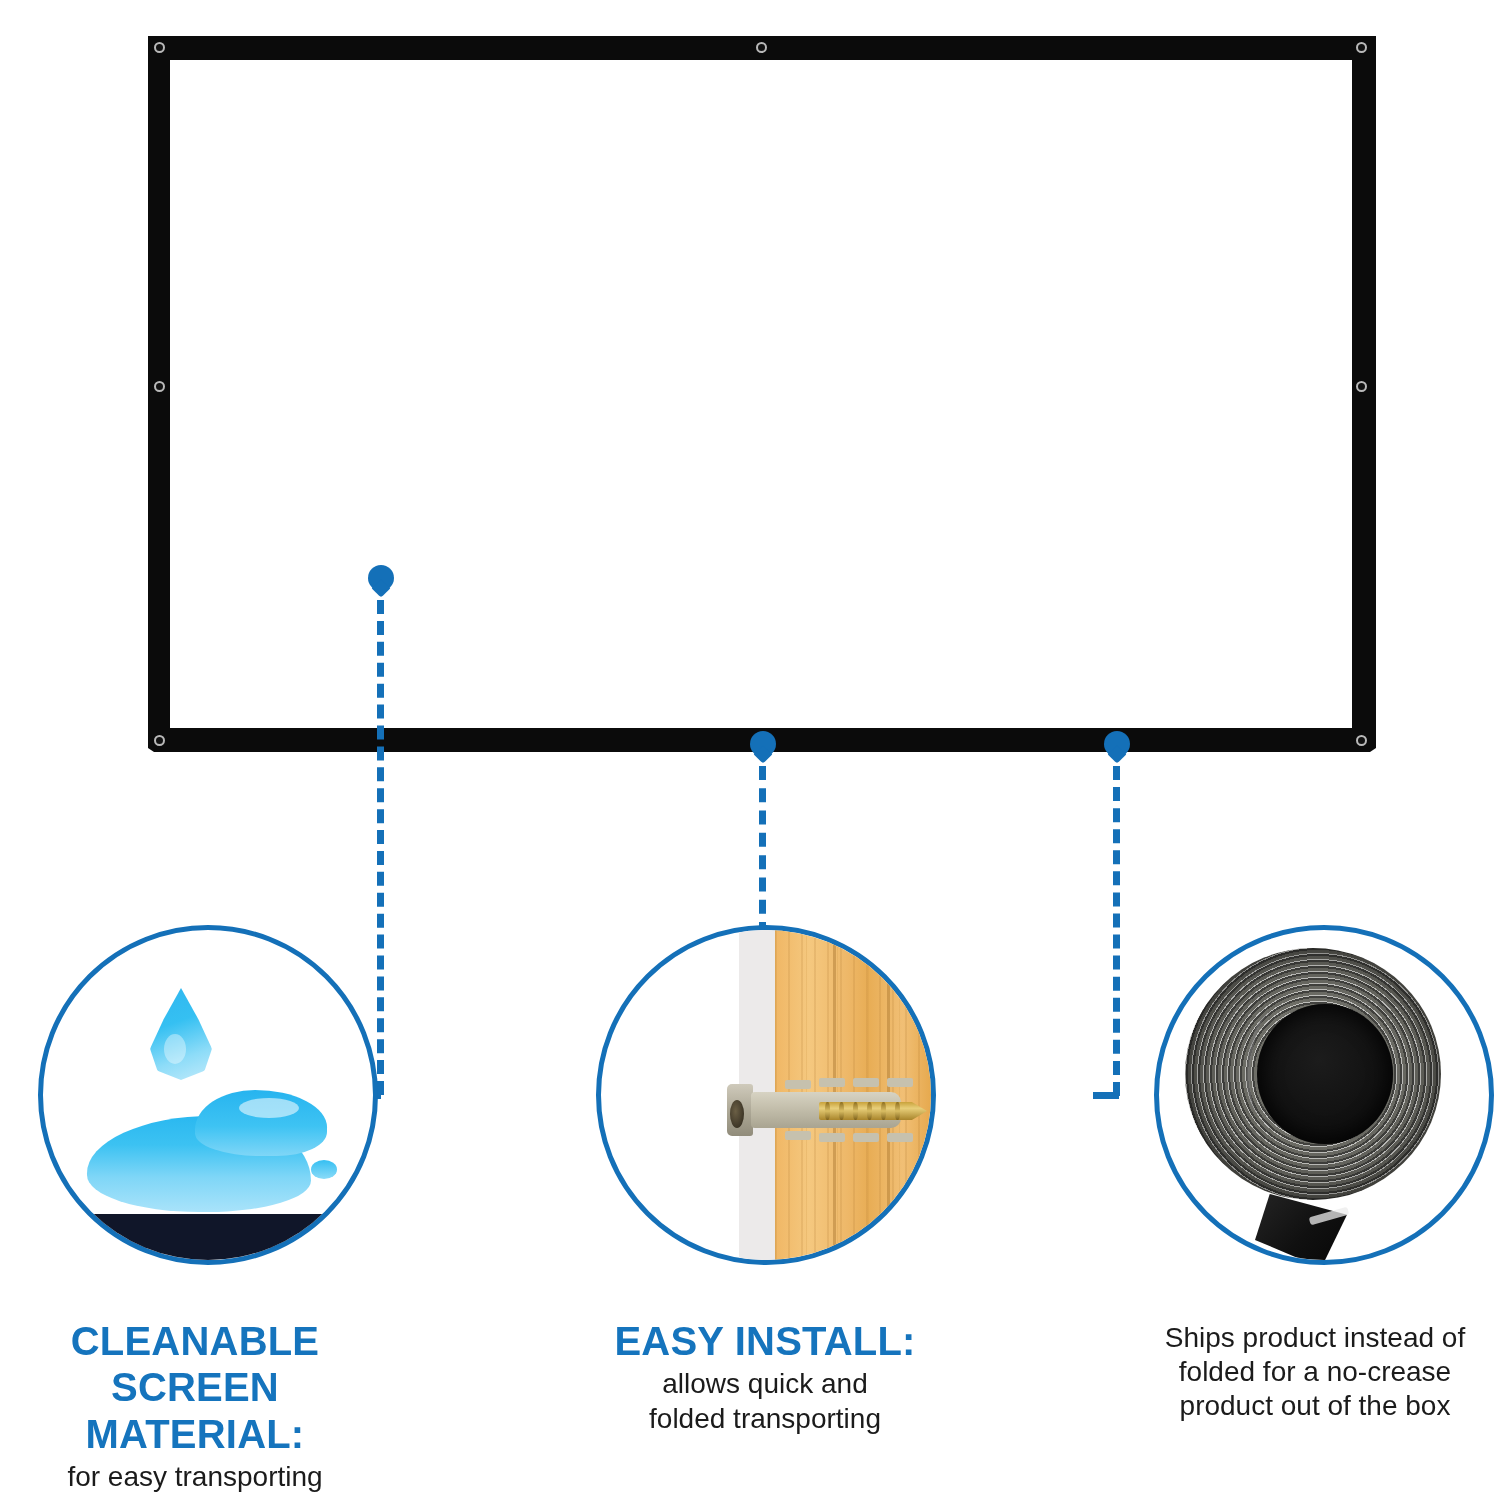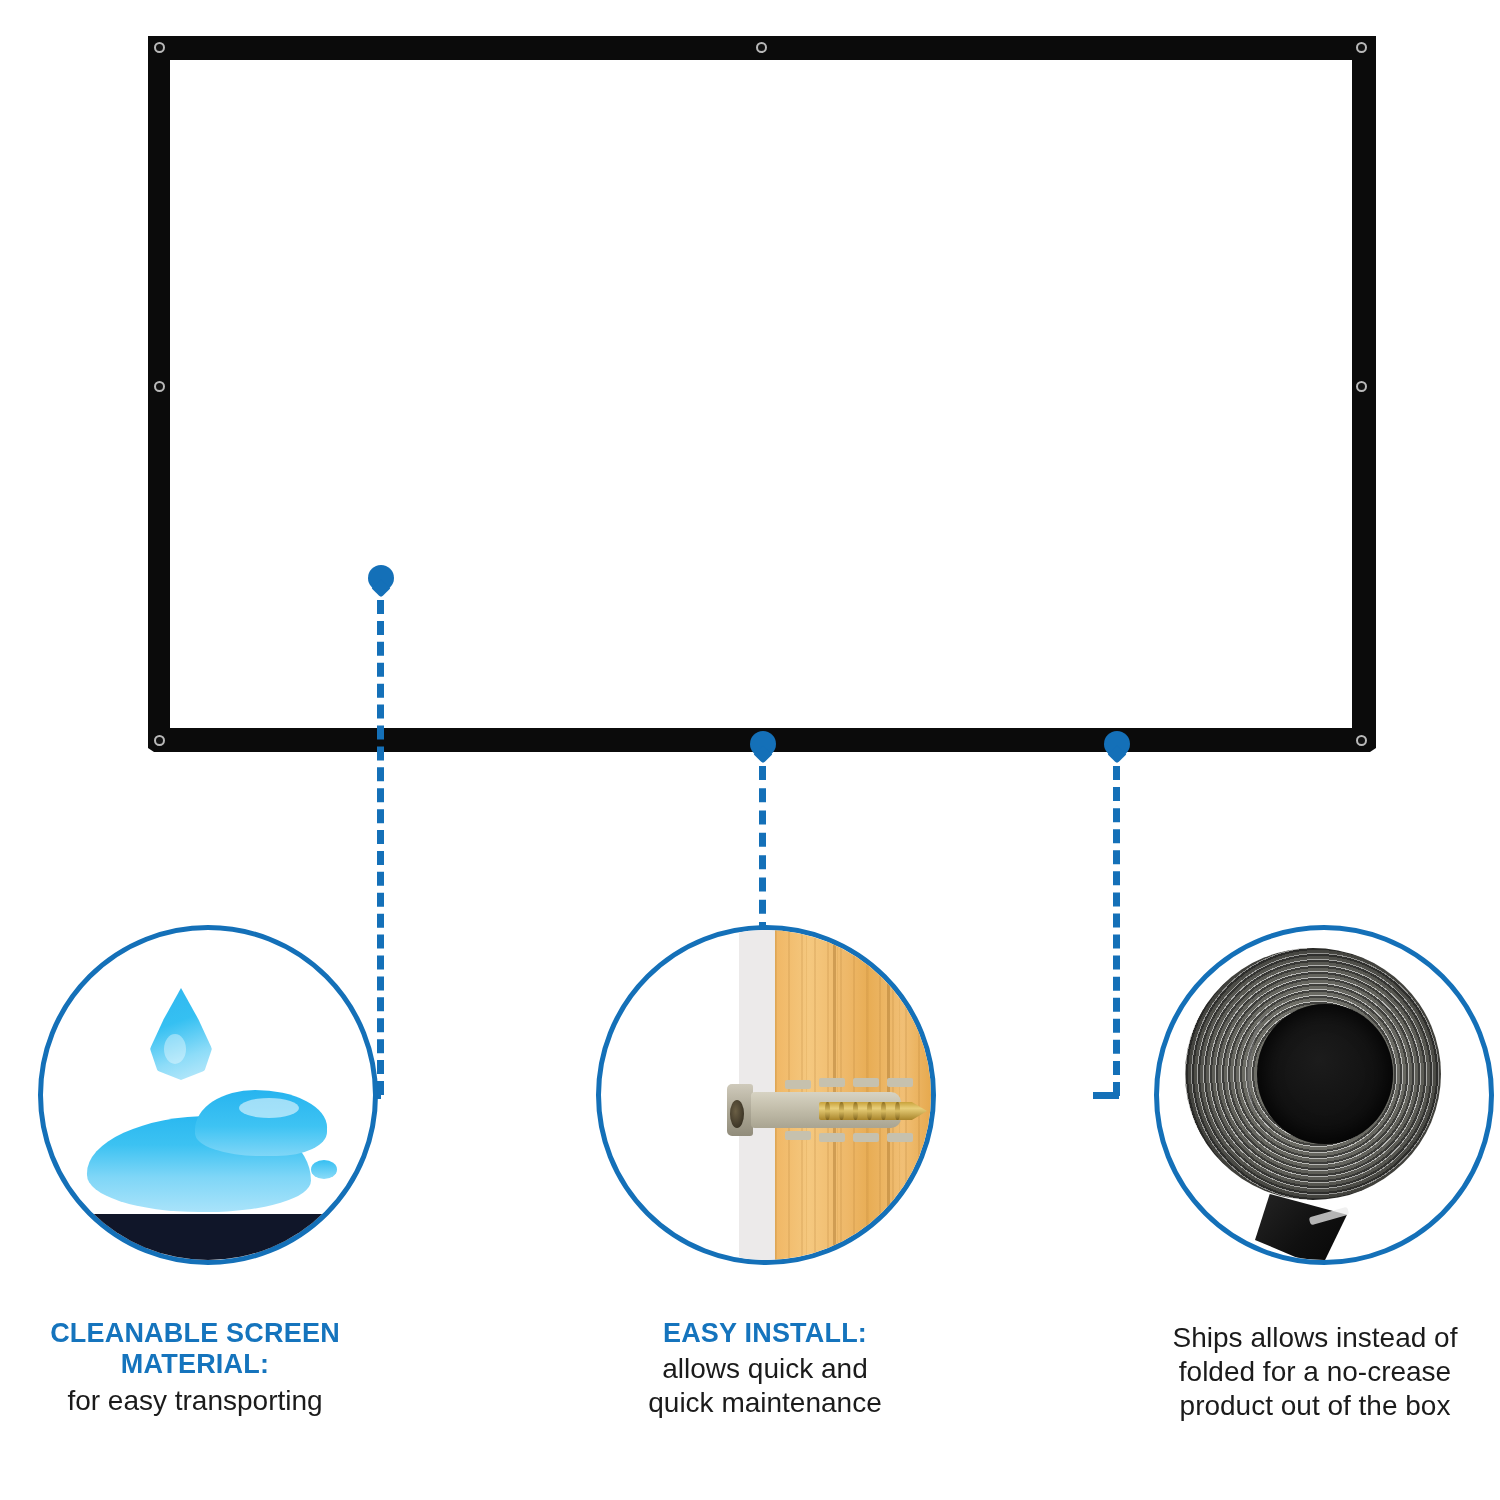--- a/index.html
+++ b/index.html
@@ -149,21 +149,21 @@
     clip-path: polygon(16% 0, 100% 28%, 72% 100%, 0 62%);
   }
   .roll-tail-hl {
     position:absolute; left:150px; bottom:40px; width:40px; height:8px;
     background:rgba(235,235,235,.75); transform:rotate(-16deg); border-radius:3px;
   }
 
   
   .caption { position:absolute; text-align:center; }
   .cap-title {
-    color:#1574bd; font-weight:700; font-size:27px; letter-spacing:.2px;
+    color:#1574bd; font-weight:700; font-size:40px; letter-spacing:.2px;
     line-height:1.16; text-transform:uppercase;
   }
   .cap-body {
     color:#1b1b1b; font-size:28px; line-height:1.22; margin-top:3px;
   }
   .cap-line { display:block; }
 </style>
 </head>
 <body>
 
@@ -250,25 +250,25 @@
       <span class="cap-line">for easy transporting</span>
     </div>
   </div>
 
   <div class="caption" style="left:570px; top:1318px; width:390px;">
     <div class="cap-title">
       <span class="cap-line">EASY INSTALL:</span>
     </div>
     <div class="cap-body">
       <span class="cap-line">allows quick and</span>
-      <span class="cap-line">quick maintenance</span>
+      <span class="cap-line">folded transporting</span>
     </div>
   </div>
 
   <div class="caption" style="left:1130px; top:1318px; width:370px;">
     <div class="cap-body">
-      <span class="cap-line">Ships allows instead of</span>
+      <span class="cap-line">Ships product instead of</span>
       <span class="cap-line">folded for a no-crease</span>
       <span class="cap-line">product out of the box</span>
     </div>
   </div>
 
 </div>
 
 </body></html>

